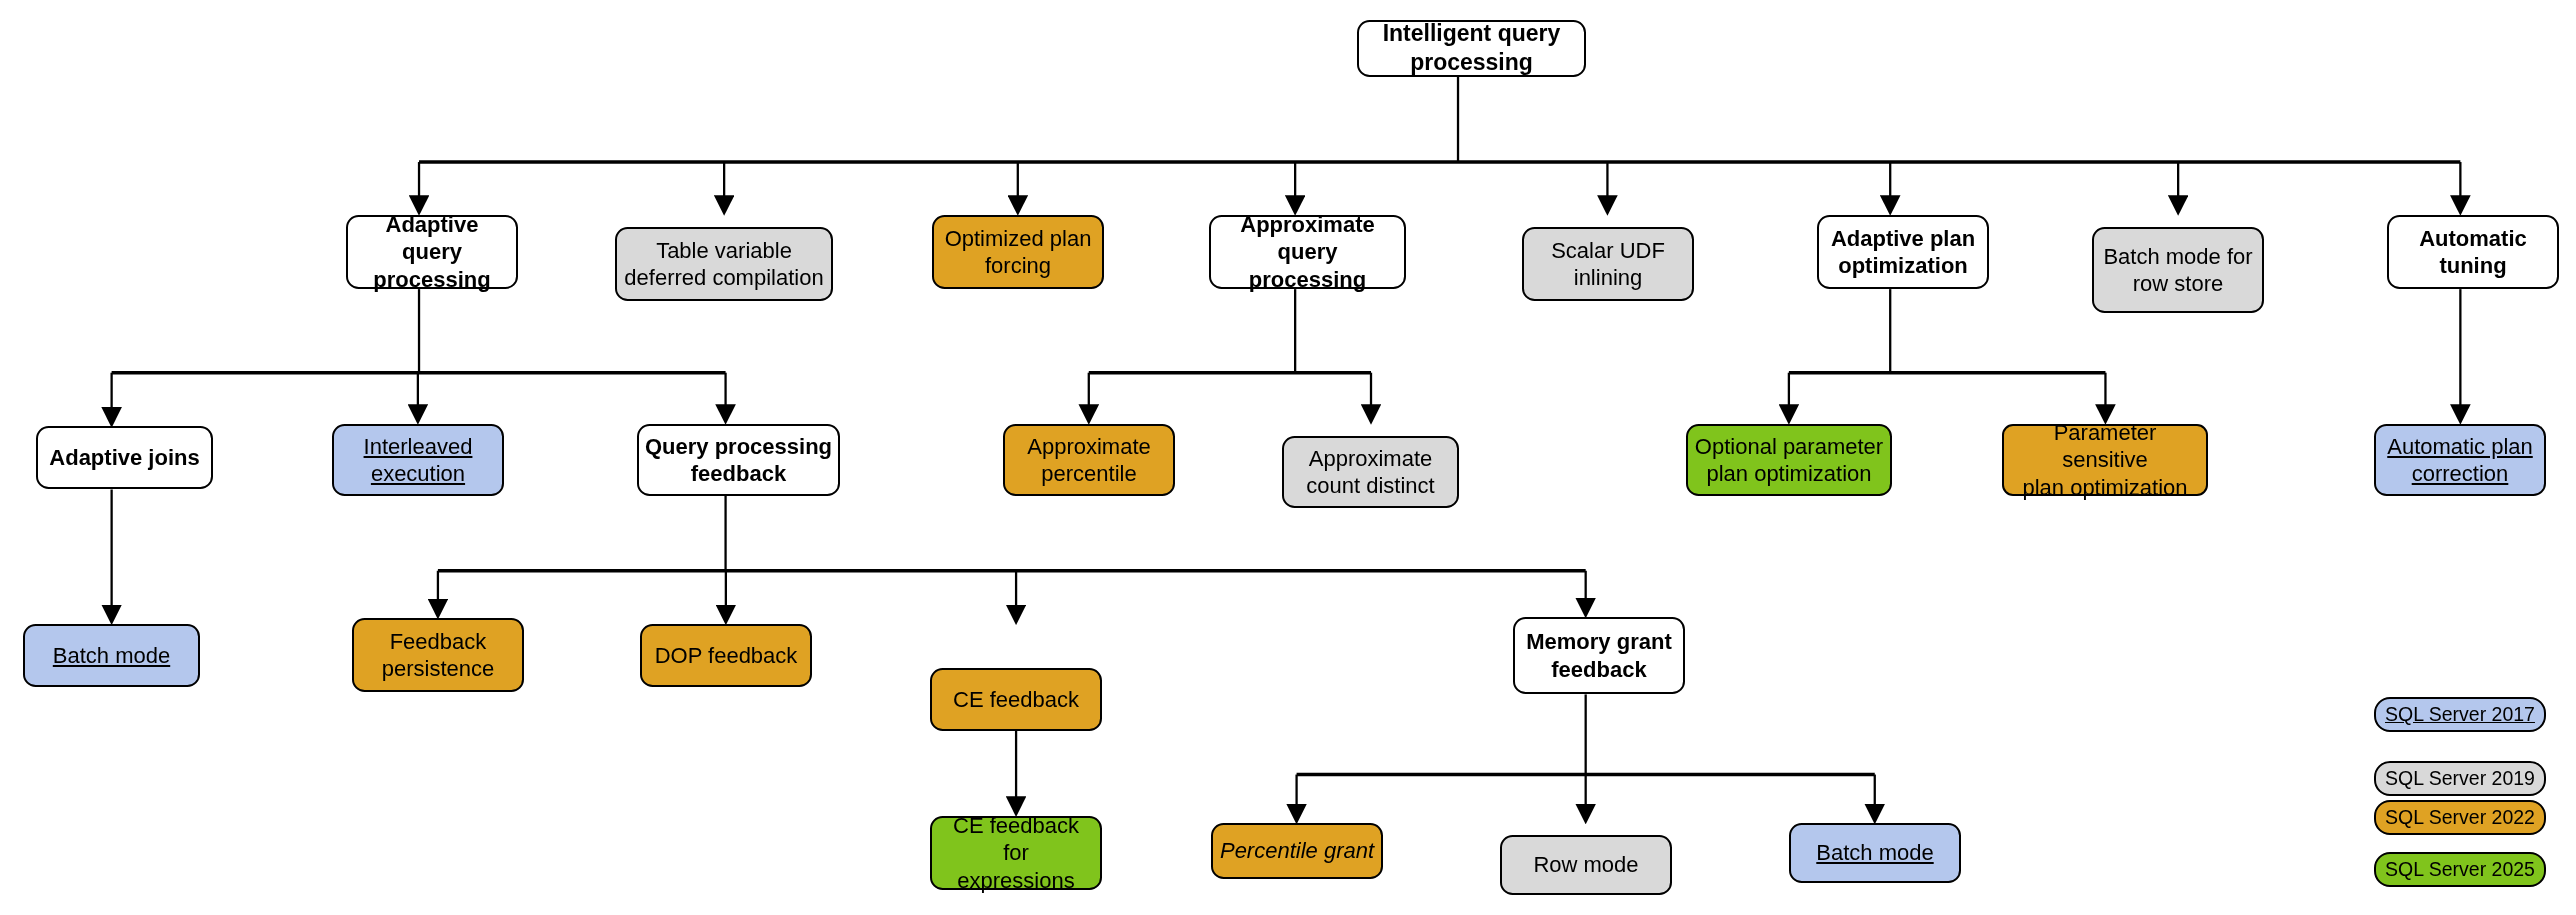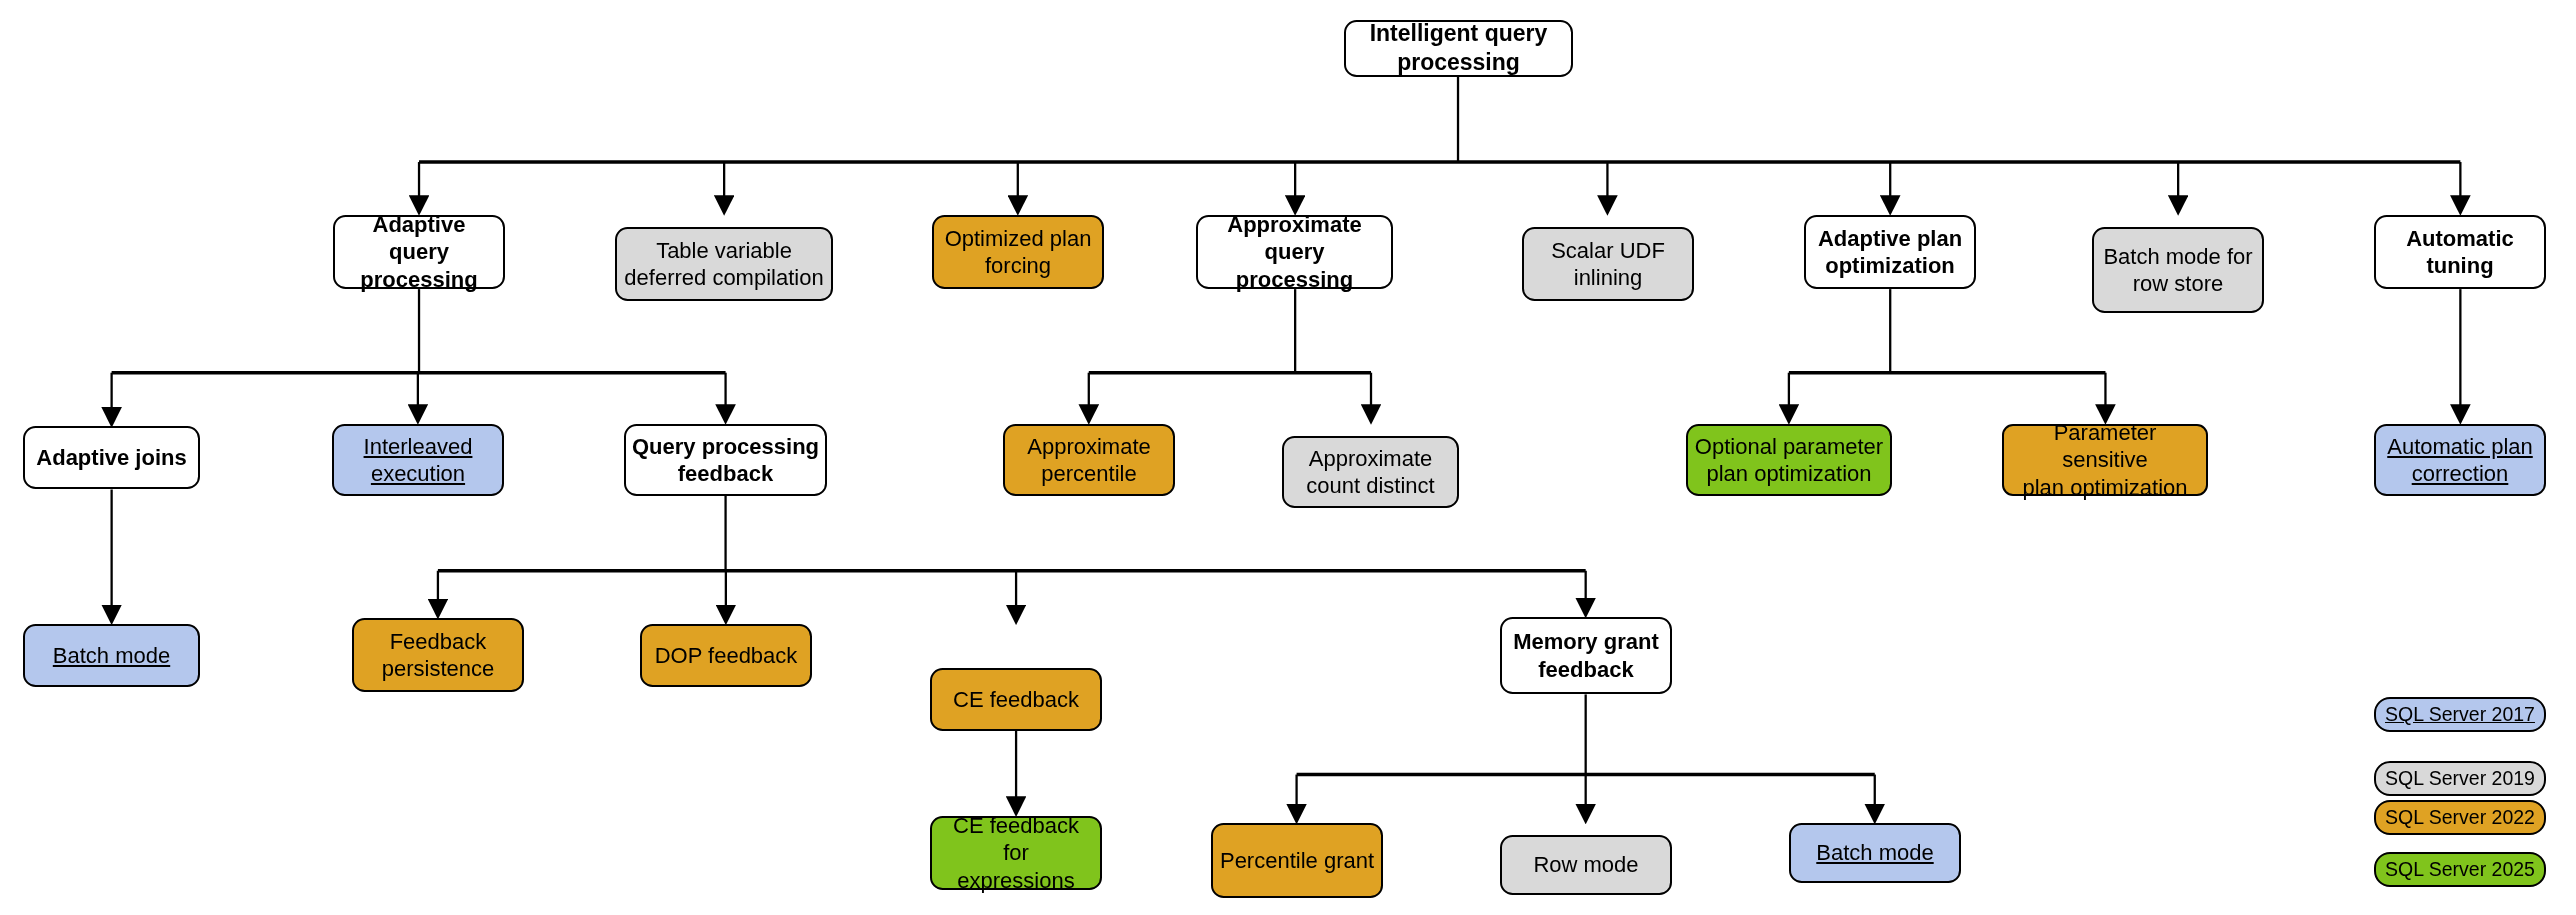--- a/index.html
+++ b/index.html
@@ -31,21 +31,21 @@
     display: flex;
     align-items: center;
     justify-content: center;
     text-align: center;
     line-height: 1.25;
     color: #000000;
     padding: 2.3px 5.7px;
     white-space: pre-line;
     z-index: 2;
   }
-  .n-white  { background: #ffffff; font-weight: bold; }
+  .n-white  { background: #ffffff; font-weight: bold; margin-left: 13px; }
   .n-gray   { background: #d9d9d9; font-weight: normal; margin-top: 12px; }
   .n-orange { background: #dfa223; font-weight: normal; }
   .n-green  { background: #80c41c; font-weight: normal; }
   .n-blue   { background: #b4c7ed; font-weight: normal; text-decoration: underline; }
 
   .legend-item {
     position: absolute;
     box-sizing: border-box;
     border: 2.3px solid #000000;
     border-radius: 16px;
@@ -144,21 +144,21 @@
 correction</span></div>
       <div class="node n-blue" style="left: 23px; top: 624px; width: 177px; height: 63px; font-size: 22px;"><span>Batch mode</span></div>
       <div class="node n-orange" style="left: 352px; top: 618px; width: 172px; height: 74px; font-size: 22px;"><span>Feedback
 persistence</span></div>
       <div class="node n-orange" style="left: 640px; top: 624px; width: 172px; height: 63px; font-size: 22px;"><span>DOP feedback</span></div>
       <div class="node n-orange" style="left: 930px; top: 624px; width: 172px; height: 63px; font-size: 22px; margin-top: 44px;"><span>CE feedback</span></div>
       <div class="node n-white" style="left: 1500px; top: 617px; width: 172px; height: 77px; font-size: 22px;"><span>Memory grant
 feedback</span></div>
       <div class="node n-green" style="left: 930px; top: 816px; width: 172px; height: 74px; font-size: 22px;"><span>CE feedback for
 expressions</span></div>
-      <div class="node n-orange" style="left: 1211px; top: 823px; width: 172px; height: 75px; font-size: 22px;"><span>Percentile grant</span></div>
+      <div class="node n-orange" style="left: 1211px; top: 823px; width: 172px; height: 56px; font-size: 22px; font-style: italic;"><span>Percentile grant</span></div>
       <div class="node n-gray" style="left: 1500px; top: 823px; width: 172px; height: 60px; font-size: 22px;"><span>Row mode</span></div>
       <div class="node n-blue" style="left: 1789px; top: 823px; width: 172px; height: 60px; font-size: 22px;"><span>Batch mode</span></div>
     </div>
   <div id="legend-layer">
       <div class="legend-item n-blue" style="left: 2374px; top: 697px; width: 172px; height: 35px; font-size: 19.5px;">
         <span>SQL Server 2017</span>
       </div>
       <div class="legend-item n-gray" style="left: 2374px; top: 749px; width: 172px; height: 35px; font-size: 19.5px;">
         <span>SQL Server 2019</span>
       </div>

